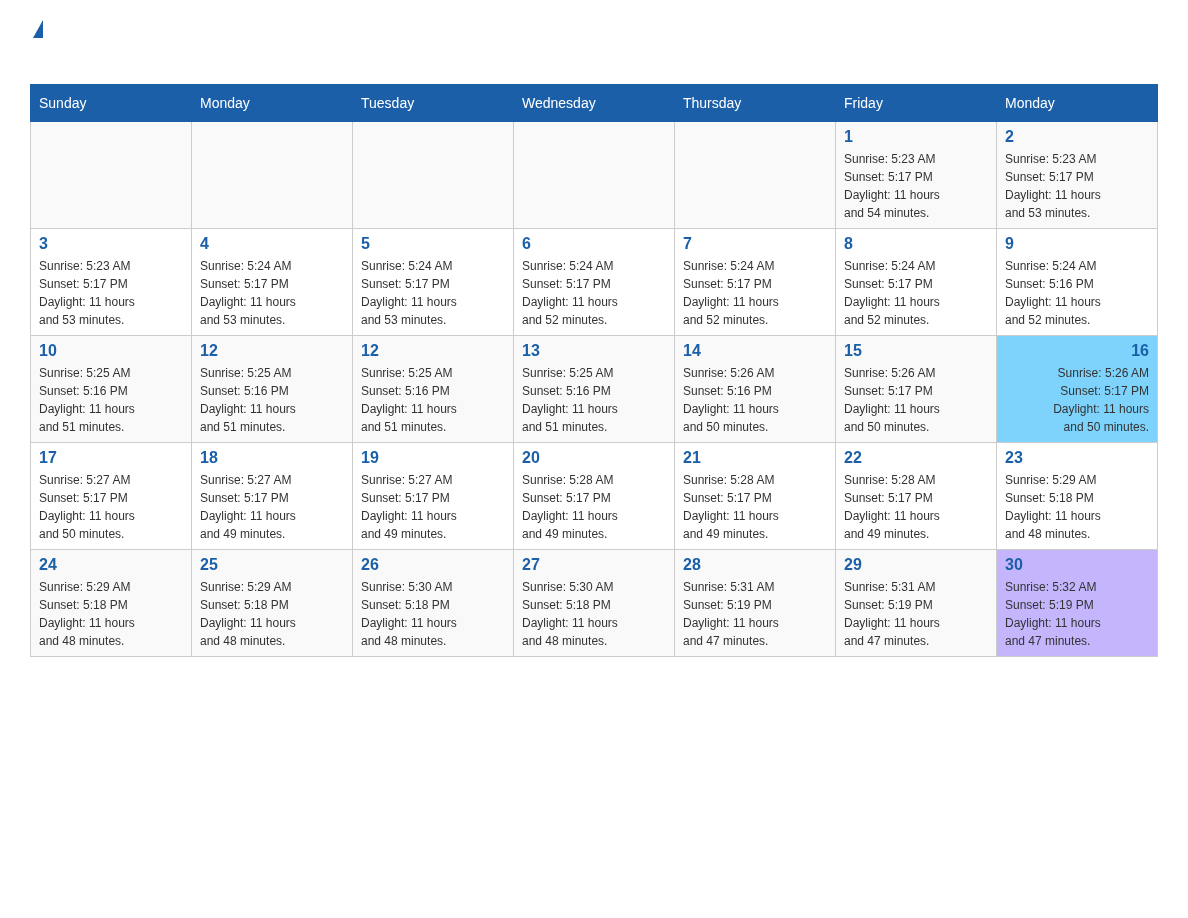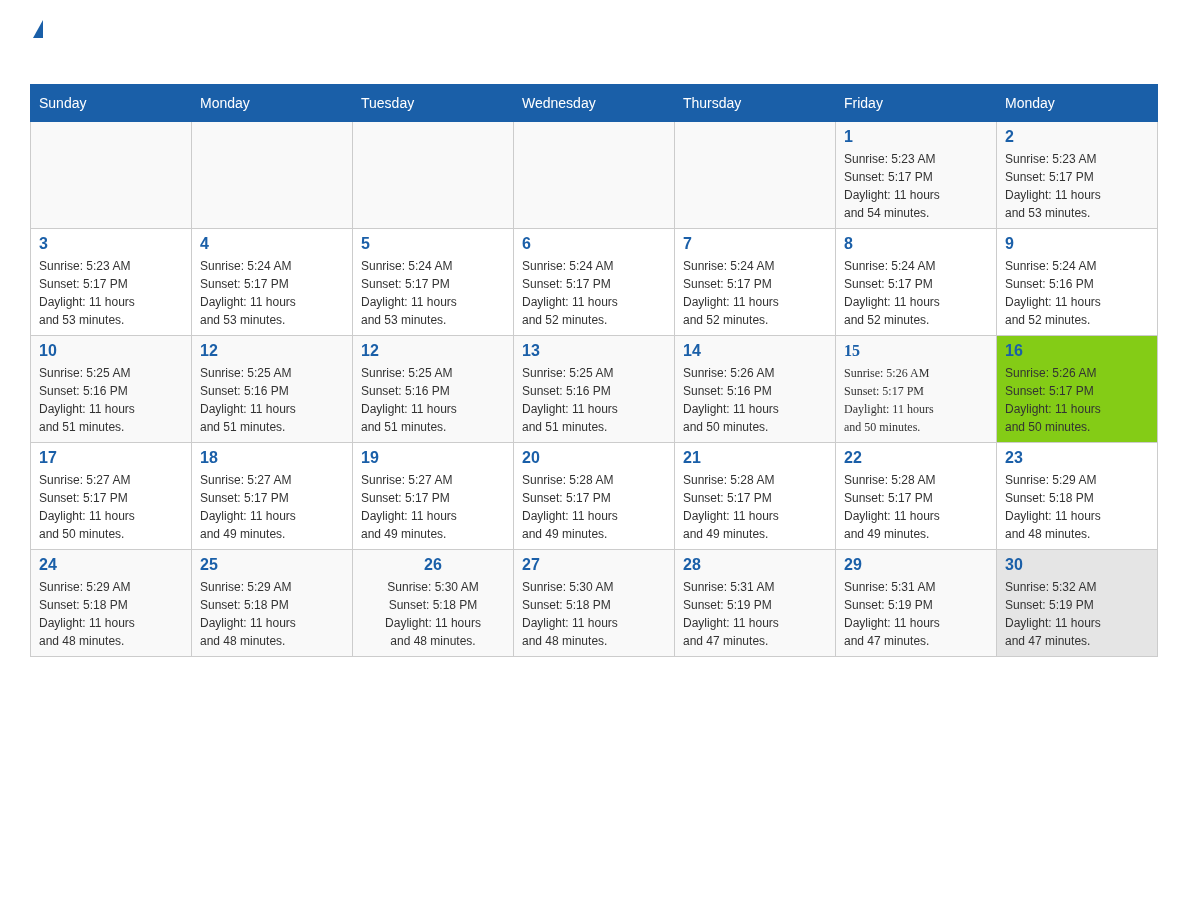--- a/index.html
+++ b/index.html
@@ -218,28 +218,28 @@
 Daylight: 11 hours
 and 51 minutes.</div>
         </td>
         <td style="background-color: rgb(249, 249, 249);">
           <span class="day-number">14</span>
           <div class="day-info" style="white-space: pre-line;">Sunrise: 5:26 AM
 Sunset: 5:16 PM
 Daylight: 11 hours
 and 50 minutes.</div>
         </td>
-        <td style="background-color: rgb(249, 249, 249); font-family: Liberation Serif, serif;">
+        <td style="background-color: rgb(249, 249, 249);">
           <span class="day-number">15</span>
           <div class="day-info" style="white-space: pre-line;">Sunrise: 5:26 AM
 Sunset: 5:17 PM
 Daylight: 11 hours
 and 50 minutes.</div>
         </td>
-        <td style="background-color: #84cc16;">
+        <td style="background-color: #7dd3fc; text-align: right;">
           <span class="day-number">16</span>
           <div class="day-info" style="white-space: pre-line;">Sunrise: 5:26 AM
 Sunset: 5:17 PM
 Daylight: 11 hours
 and 50 minutes.</div>
         </td>
       </tr>
       <tr>
         <td style="background-color: rgb(255, 255, 255);">
           <span class="day-number">17</span>
@@ -299,21 +299,21 @@
 Daylight: 11 hours
 and 48 minutes.</div>
         </td>
         <td style="background-color: rgb(249, 249, 249);">
           <span class="day-number">25</span>
           <div class="day-info" style="white-space: pre-line;">Sunrise: 5:29 AM
 Sunset: 5:18 PM
 Daylight: 11 hours
 and 48 minutes.</div>
         </td>
-        <td style="background-color: rgb(249, 249, 249); text-align: center;">
+        <td style="background-color: rgb(249, 249, 249);">
           <span class="day-number">26</span>
           <div class="day-info" style="white-space: pre-line;">Sunrise: 5:30 AM
 Sunset: 5:18 PM
 Daylight: 11 hours
 and 48 minutes.</div>
         </td>
         <td style="background-color: rgb(249, 249, 249);">
           <span class="day-number">27</span>
           <div class="day-info" style="white-space: pre-line;">Sunrise: 5:30 AM
 Sunset: 5:18 PM
@@ -327,21 +327,21 @@
 Daylight: 11 hours
 and 47 minutes.</div>
         </td>
         <td style="background-color: rgb(249, 249, 249);">
           <span class="day-number">29</span>
           <div class="day-info" style="white-space: pre-line;">Sunrise: 5:31 AM
 Sunset: 5:19 PM
 Daylight: 11 hours
 and 47 minutes.</div>
         </td>
-        <td style="background-color: #e5e5e5;">
+        <td style="background-color: #c4b5fd;">
           <span class="day-number">30</span>
           <div class="day-info" style="white-space: pre-line;">Sunrise: 5:32 AM
 Sunset: 5:19 PM
 Daylight: 11 hours
 and 47 minutes.</div>
         </td>
       </tr>
     </tbody>
 </table>
 

